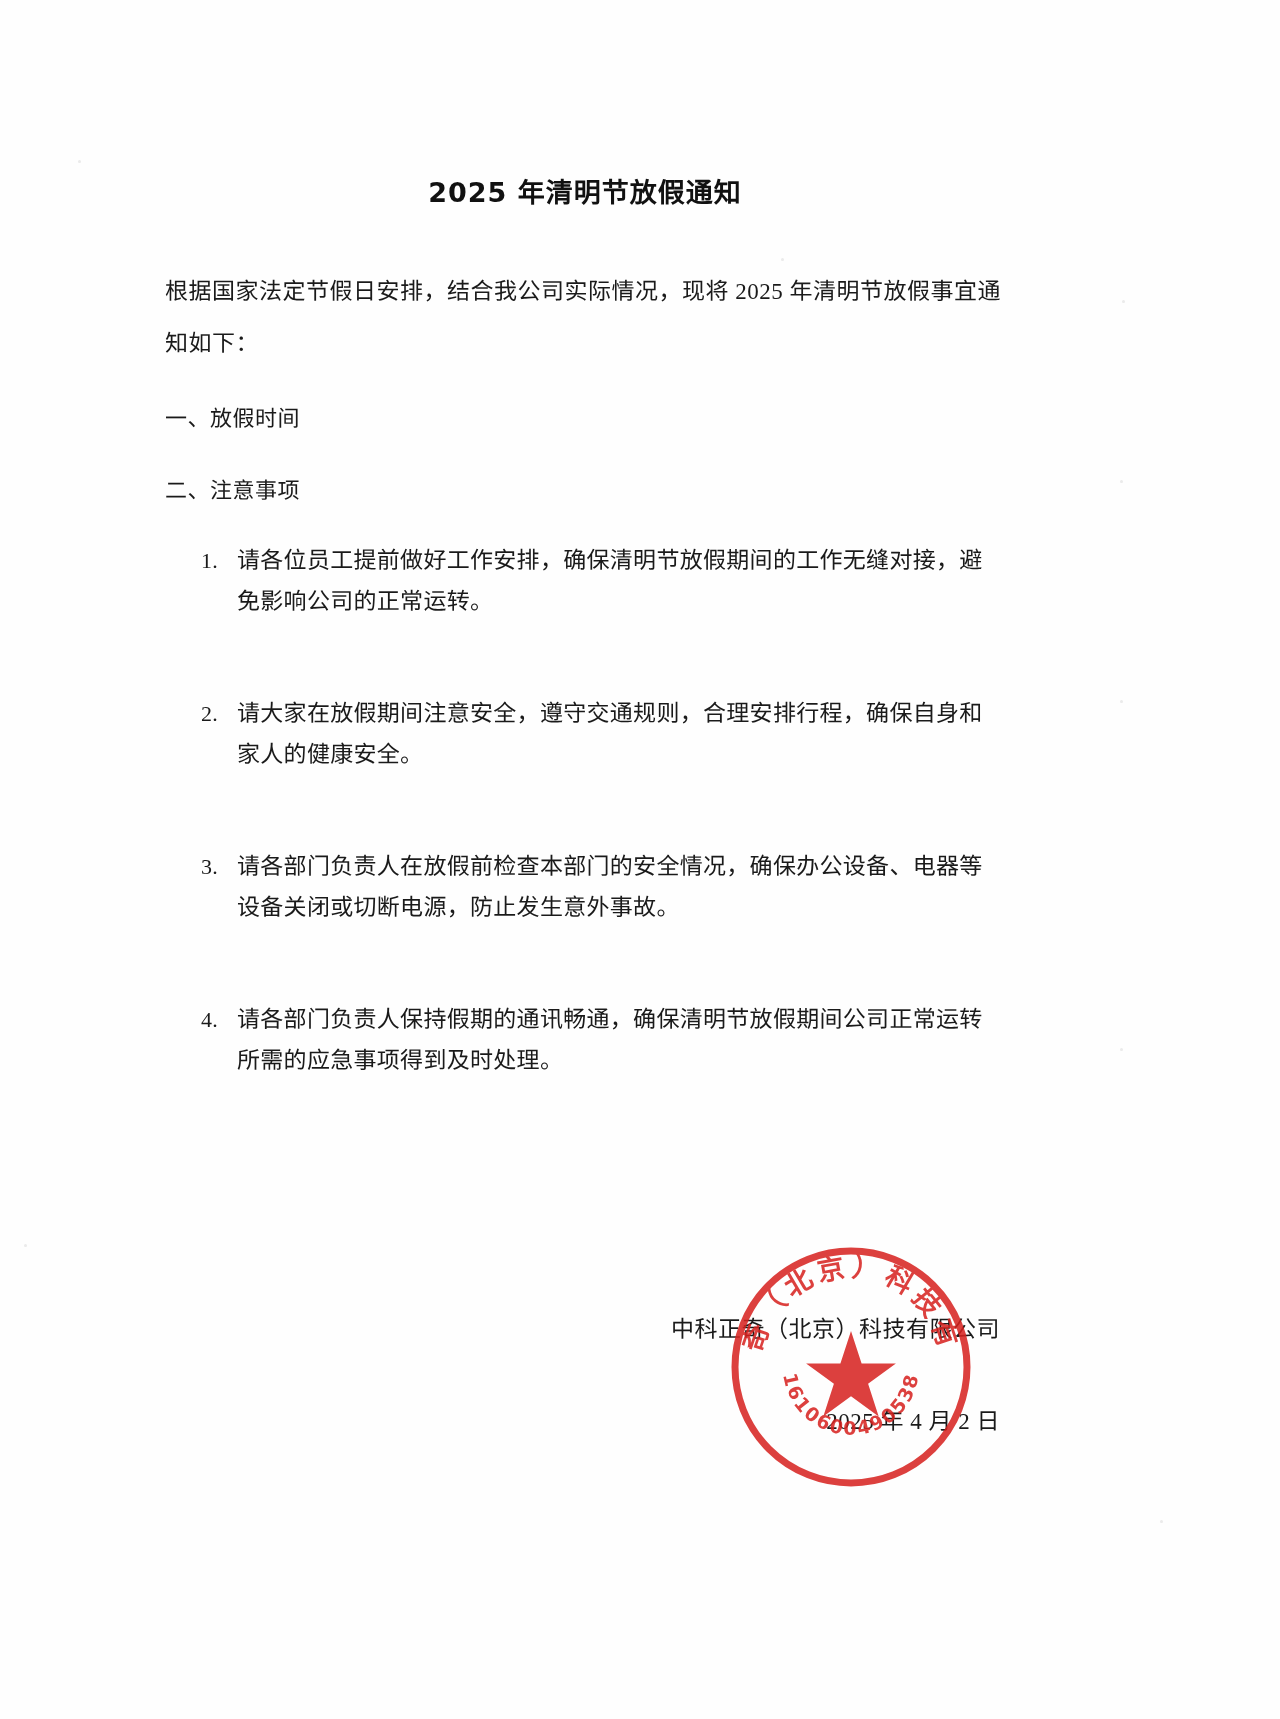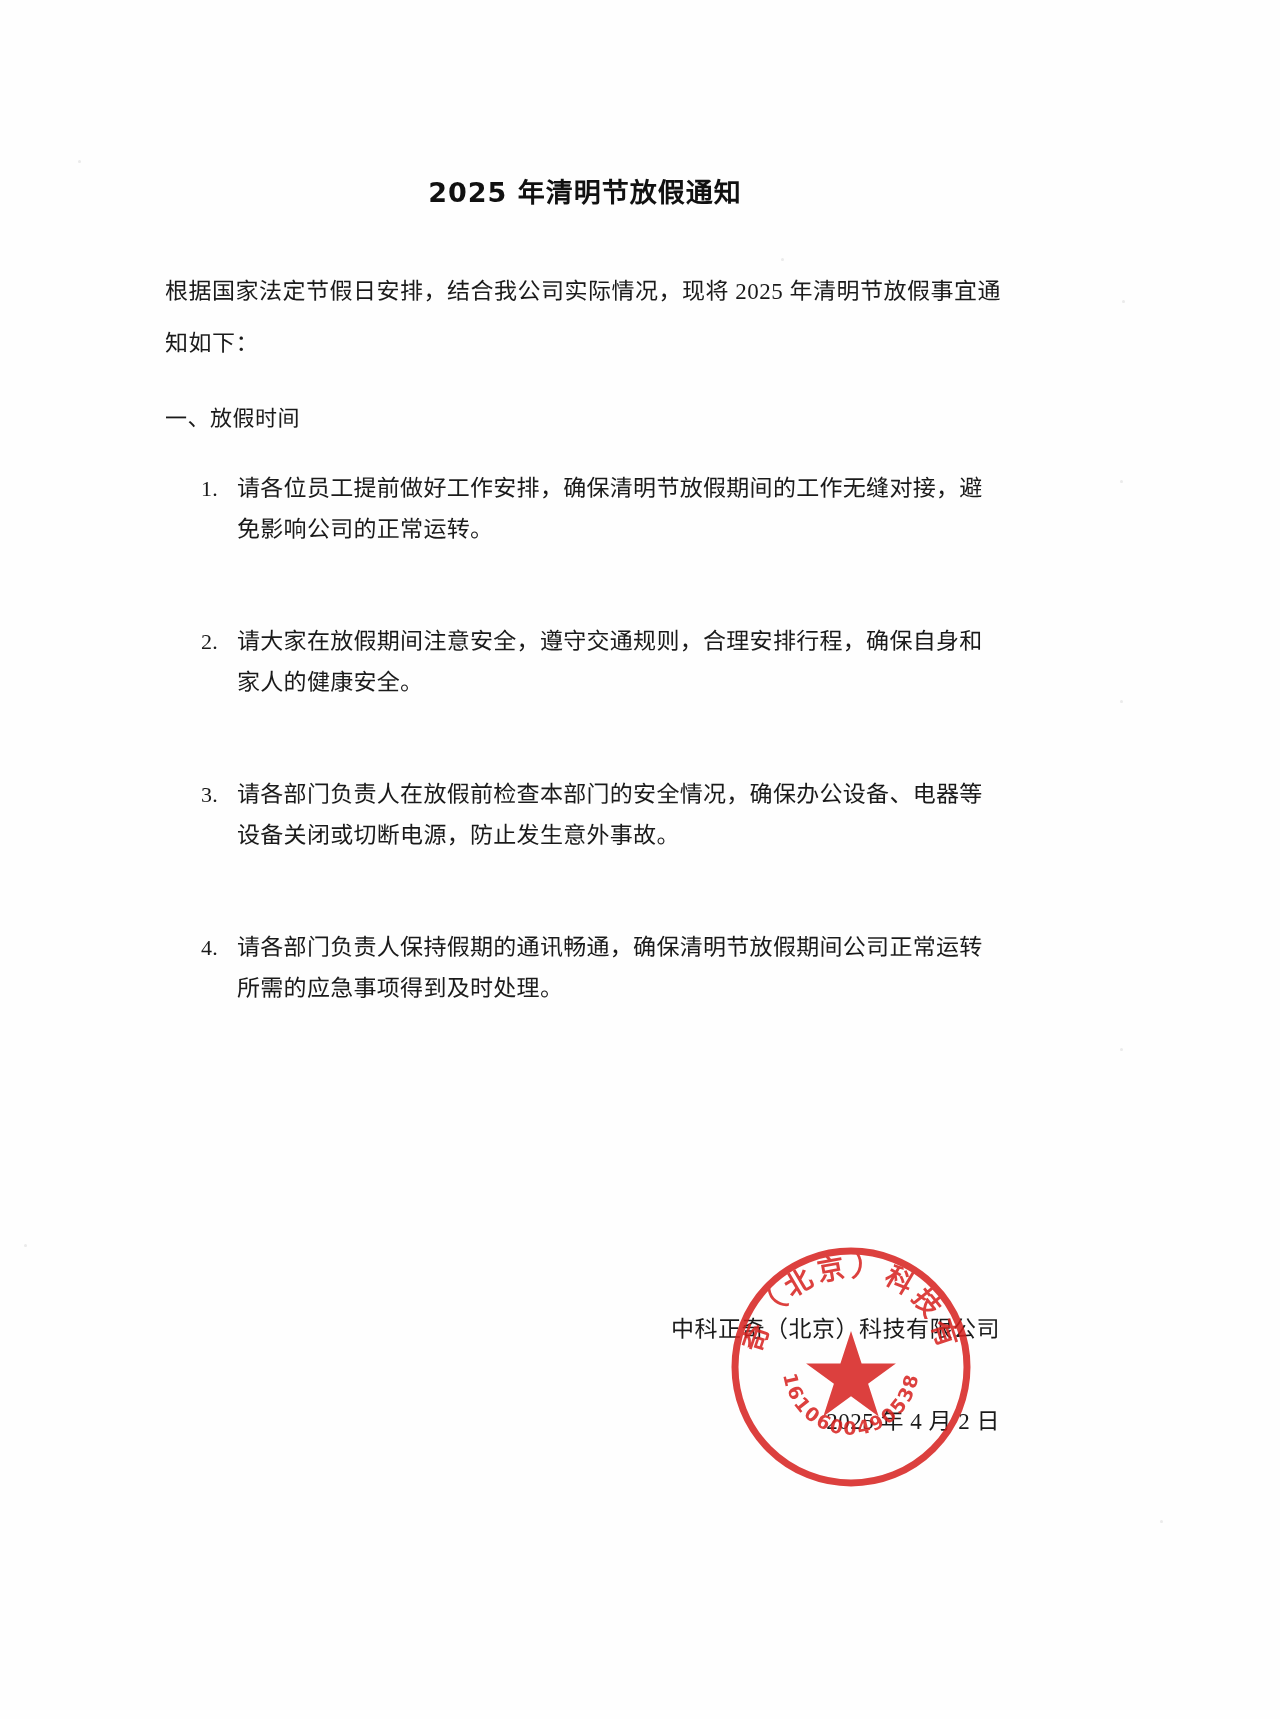--- a/index.html
+++ b/index.html
@@ -135,20 +135,21 @@
   <div class="doc-body">
 
     <h1 class="doc-title">2025 年清明节放假通知</h1>
 
 
     <p class="para">根据国家法定节假日安排，结合我公司实际情况，现将 2025 年清明节放假事宜通知如下：</p>
 
     <p class="heading">一、放假时间</p>
 
 
+    <p class="heading">二、注意事项</p>
 
     <ul class="notice-list">
       <li>
         <span class="num">1.</span>
         <span>请各位员工提前做好工作安排，确保清明节放假期间的工作无缝对接，避免影响公司的正常运转。</span>
       </li>
       <li>
         <span class="num">2.</span>
         <span>请大家在放假期间注意安全，遵守交通规则，合理安排行程，确保自身和家人的健康安全。</span>
       </li>

